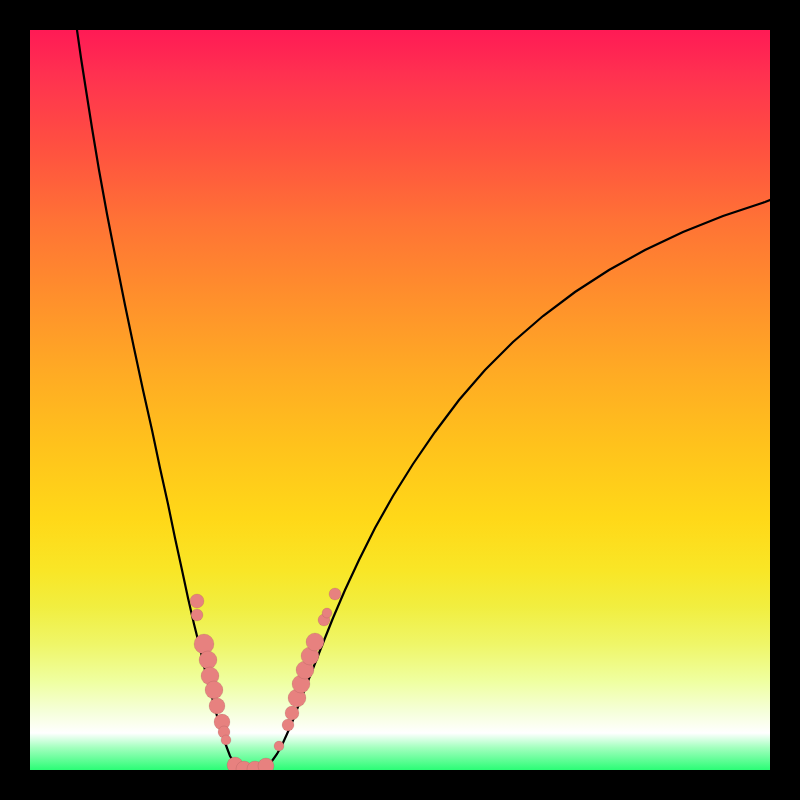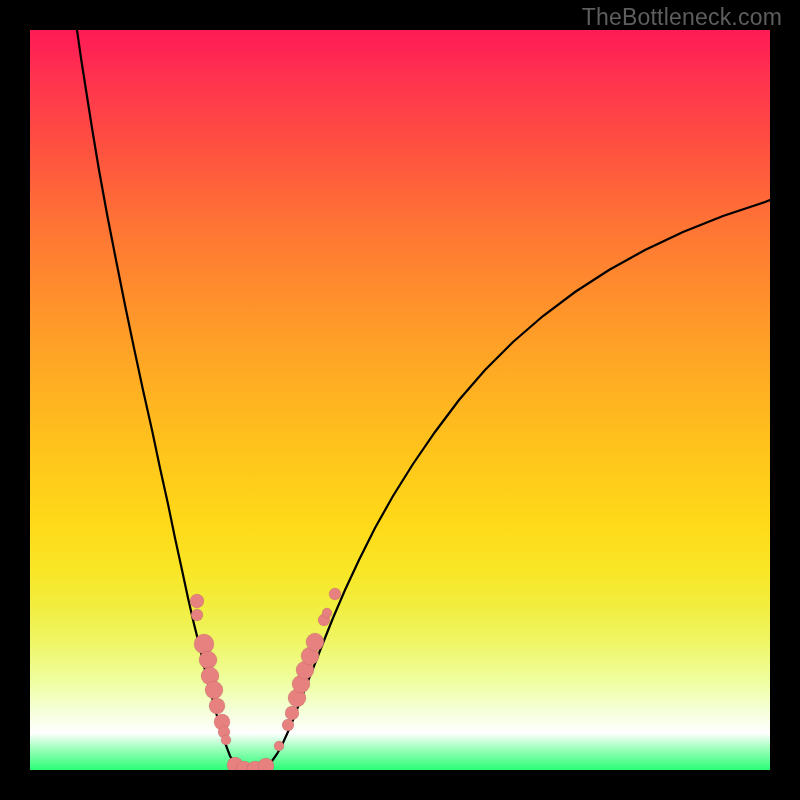--- a/index.html
+++ b/index.html
@@ -126,14 +126,13 @@
           <circle cx="285" cy="612" r="9" class="marker-ring"></circle>
           <circle cx="294" cy="590" r="6" class="marker-core"></circle>
           <circle cx="294" cy="590" r="6" class="marker-ring"></circle>
           <circle cx="297" cy="583" r="5" class="marker-core"></circle>
           <circle cx="297" cy="583" r="5" class="marker-ring"></circle>
           <circle cx="305" cy="564" r="6" class="marker-core"></circle>
           <circle cx="305" cy="564" r="6" class="marker-ring"></circle>
         </g>
     </svg>
   </div>
-  <div class="watermark">TheBottleneck.com</div>
 </div>
 
 </body></html>

